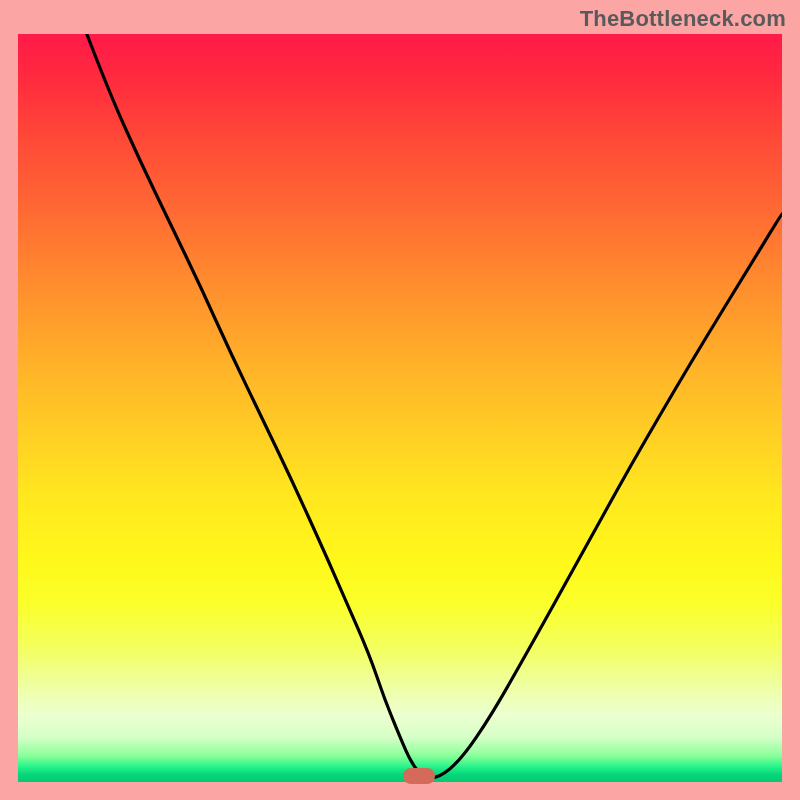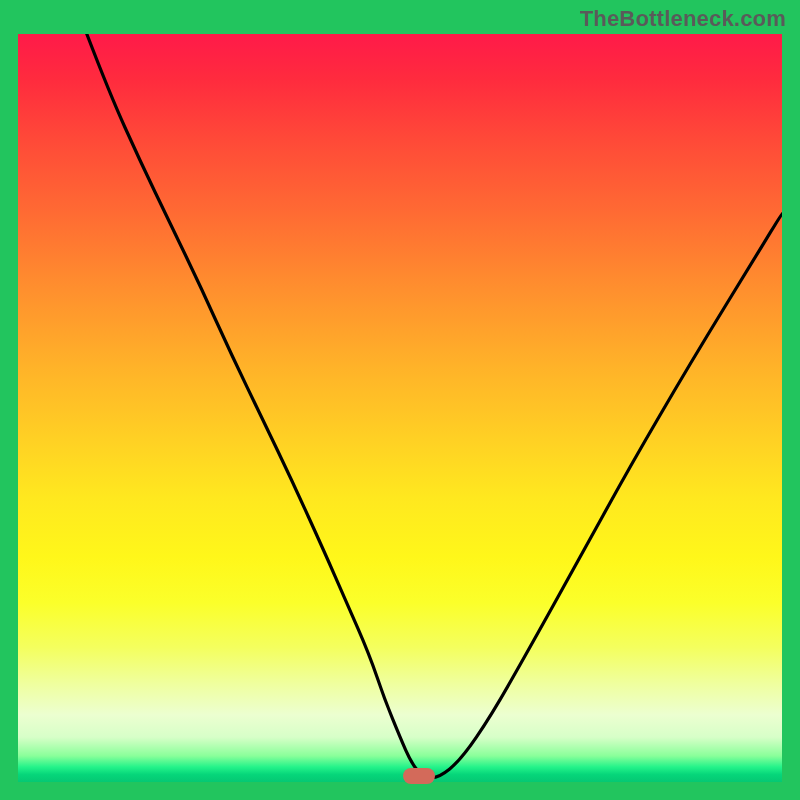--- a/index.html
+++ b/index.html
@@ -6,21 +6,21 @@
     margin: 0;
     padding: 0;
     width: 800px;
     height: 800px;
     background: #000;
     overflow: hidden;
   }
   .outer {
     width: 800px;
     height: 800px;
-    background: #22c55e;
+    background: #fca5a5;
     position: relative;
   }
   .plot {
     position: absolute;
     left: 18px;
     top: 34px;
     width: 764px;
     height: 748px;
     background: linear-gradient(to bottom,
       #ff1a49 0%,

